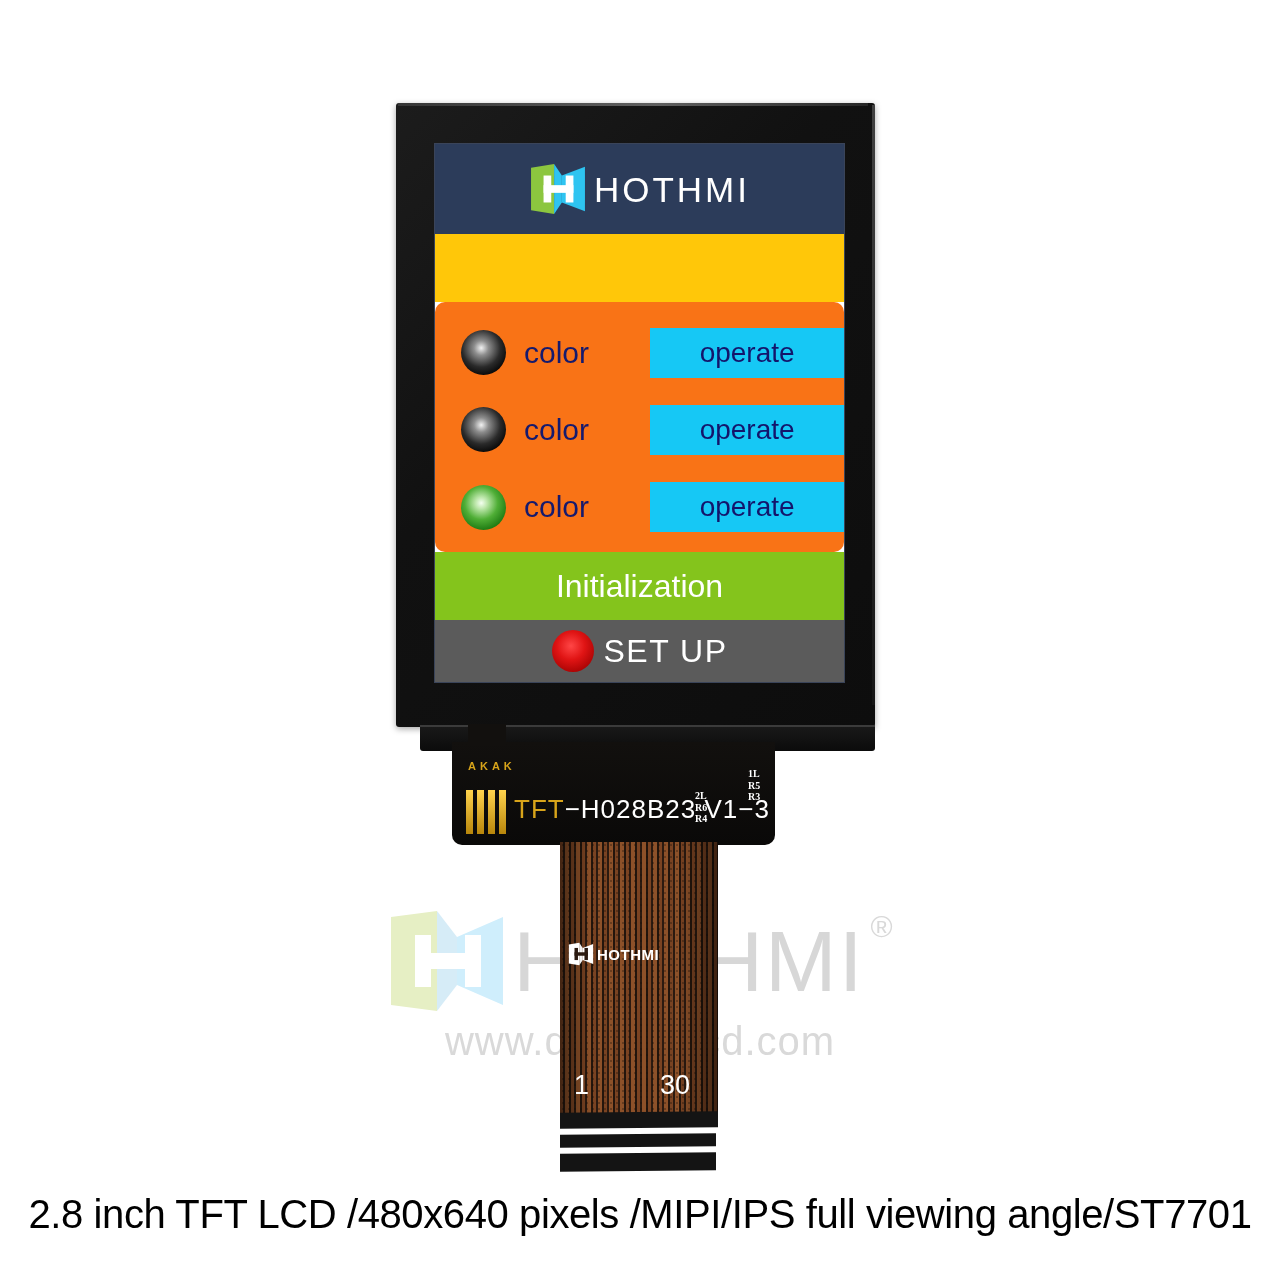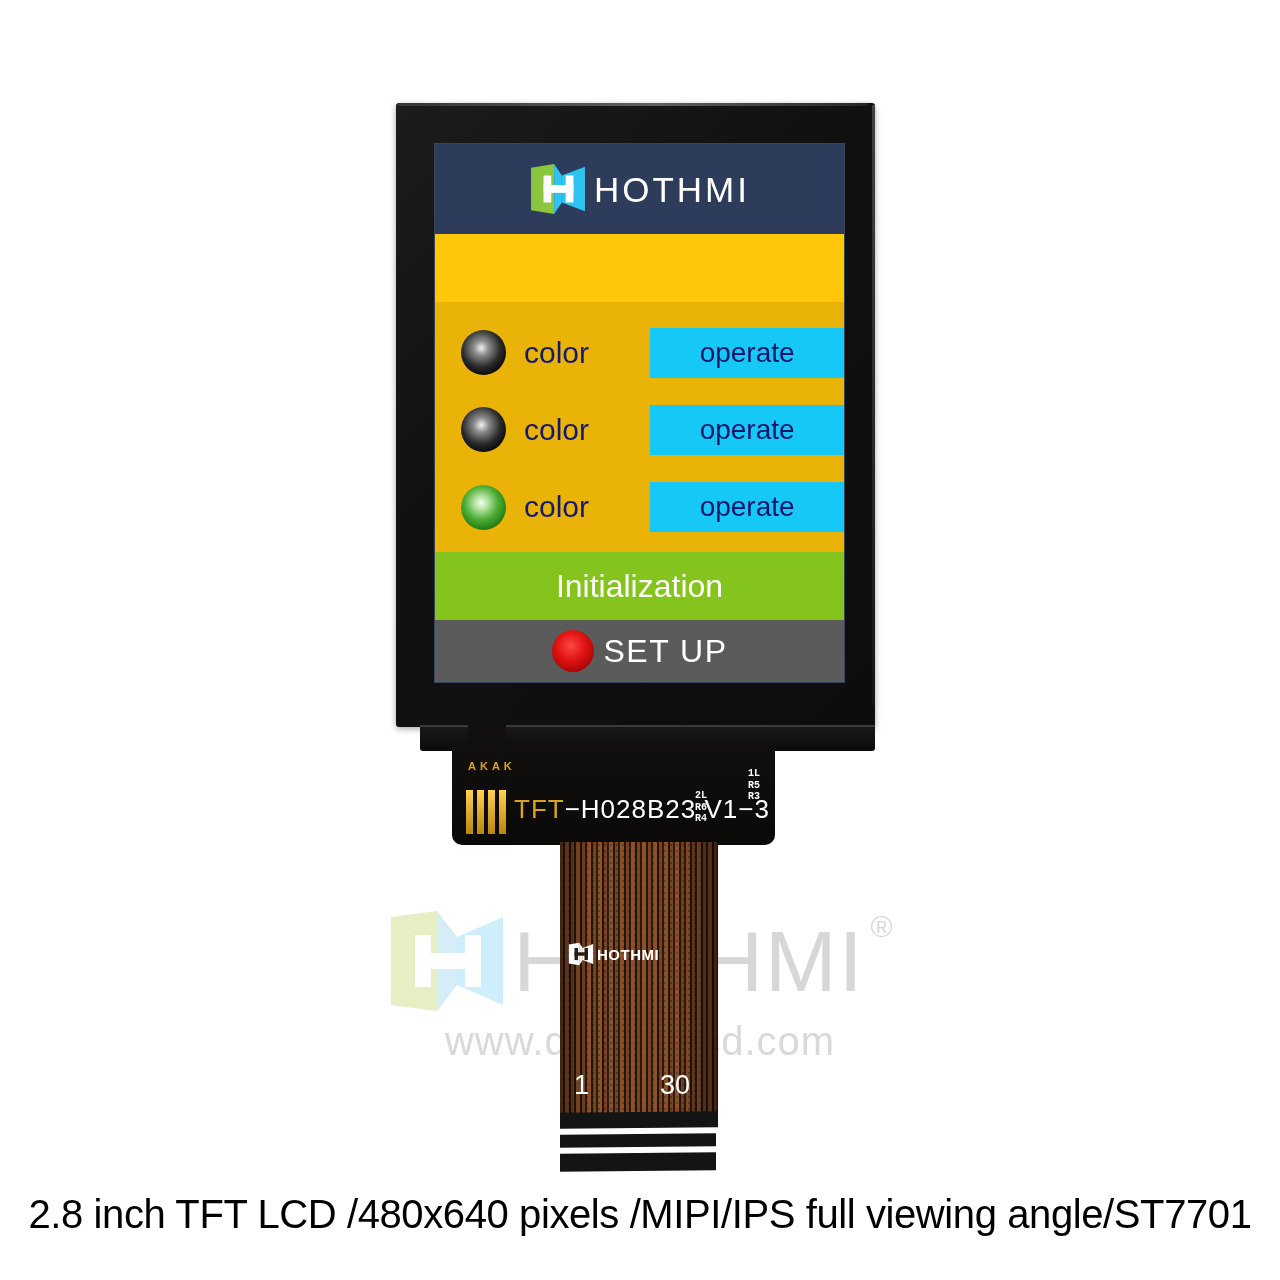--- a/index.html
+++ b/index.html
@@ -47,21 +47,21 @@
   }
   .ui-header {
     height: 90px; background: #2c3c5a; display: flex; align-items: center; justify-content: center;
   }
   .hdr-logo { width: 58px; height: 52px; margin-right: 7px; }
   .hdr-text {
     color: #ffffff; font-size: 35px; letter-spacing: 3px; line-height: 1;
     font-family: "Liberation Sans", sans-serif;
   }
   .ui-yellow { height: 68px; background: #ffc709; }
-  .ui-body { flex: 1; background: #eab308; padding: 12px 0 6px 0; display:flex; flex-direction:column; justify-content:space-around;}
+  .ui-body { flex: 1; background: #f97316; padding: 12px 0 6px 0; display:flex; flex-direction:column; justify-content:space-around;border-radius:10px;}
   .row {
     display: flex; align-items: center; height: 62px; padding: 0 0 0 26px;
   }
   .led { width: 45px; height: 45px; border-radius: 50%; flex: 0 0 auto; }
   .led-black { background: radial-gradient(circle at 45% 40%, #f2f2f2 0%, #8d8d8d 20%, #2a2a2a 52%, #050505 78%, #000 100%); }
   .led-green { background: radial-gradient(circle at 45% 40%, #f4fff0 0%, #bde7ab 16%, #4fae36 45%, #1d7a12 75%, #15610c 100%); }
   .row-label {
     color: #151a6e; font-size: 30px; margin-left: 18px; width: 120px;
     font-family: "Liberation Sans", sans-serif;
   }
@@ -115,21 +115,21 @@
     position: absolute; left: 16px; top: 18px; font-size: 11px; color: #d8a41a;
     letter-spacing: 4px; font-family: "Liberation Sans", sans-serif; font-weight: bold;
   }
   .fpc-pn {
     position: absolute; left: 62px; top: 52px; font-size: 26px; color: #ffffff;
     letter-spacing: 1px; font-family: "Liberation Sans", sans-serif; white-space: nowrap;
   }
   .fpc-pn .pfx { color: #d8a41a; }
   .fpc-stack {
     position: absolute; font-size: 10px; color: #ffffff; line-height: 1.15;
-    font-family: Liberation Mono, monospace; font-weight: bold;
+    font-family: Liberation Serif, serif; font-weight: bold;
   }
   .fpc-stack.a { left: 243px; top: 48px; }
   .fpc-stack.b { left: 296px; top: 26px; }
 
   
   #ribbon {
     position: absolute; left: 560px; top: 842px; width: 158px; height: 275px;
     background:
       repeating-linear-gradient(90deg,
         #7a4322 0px, #7a4322 3px,

